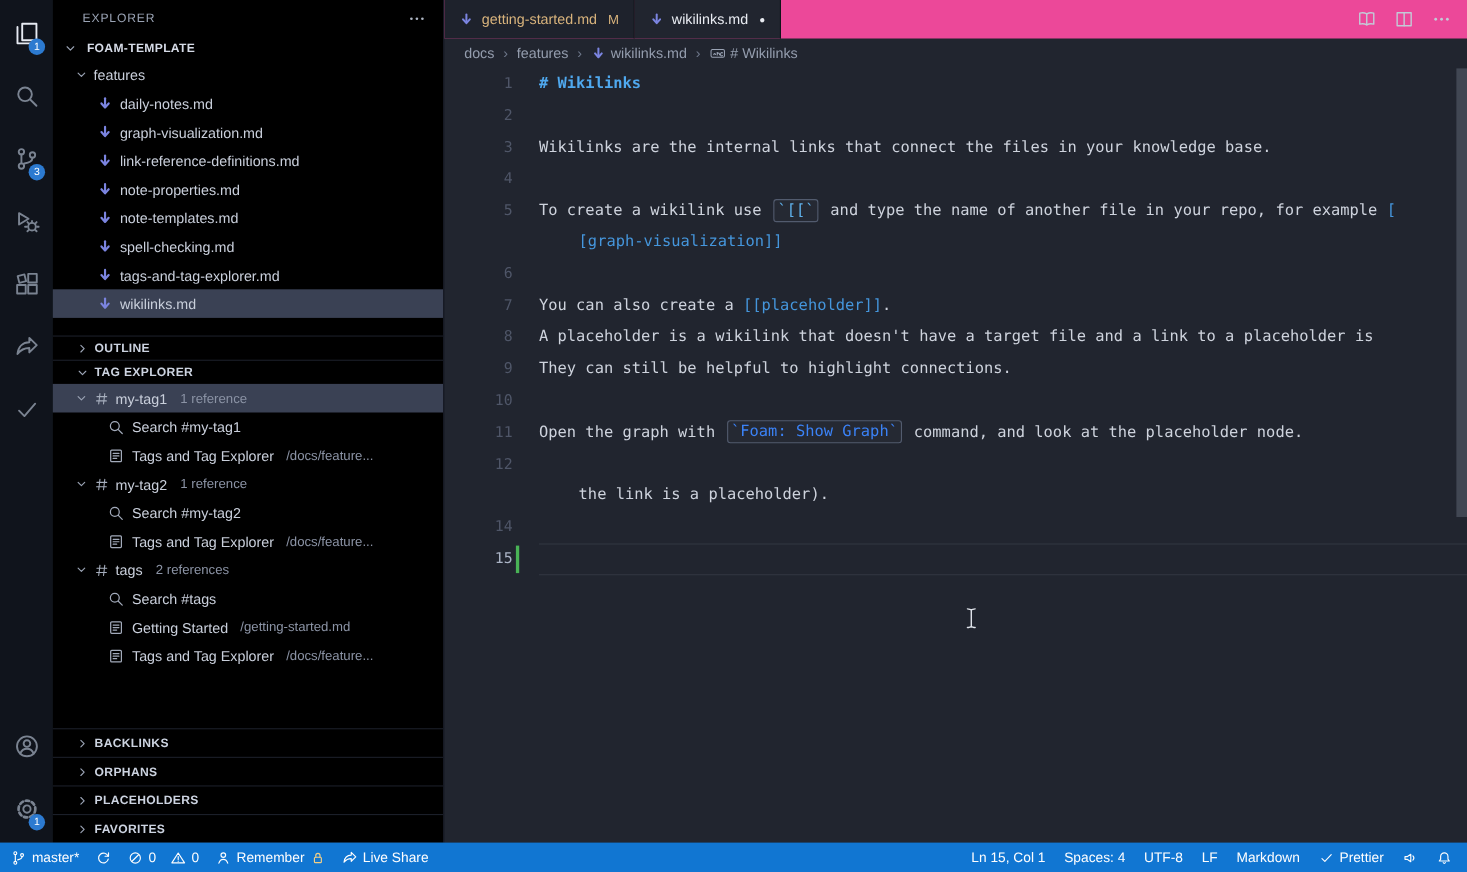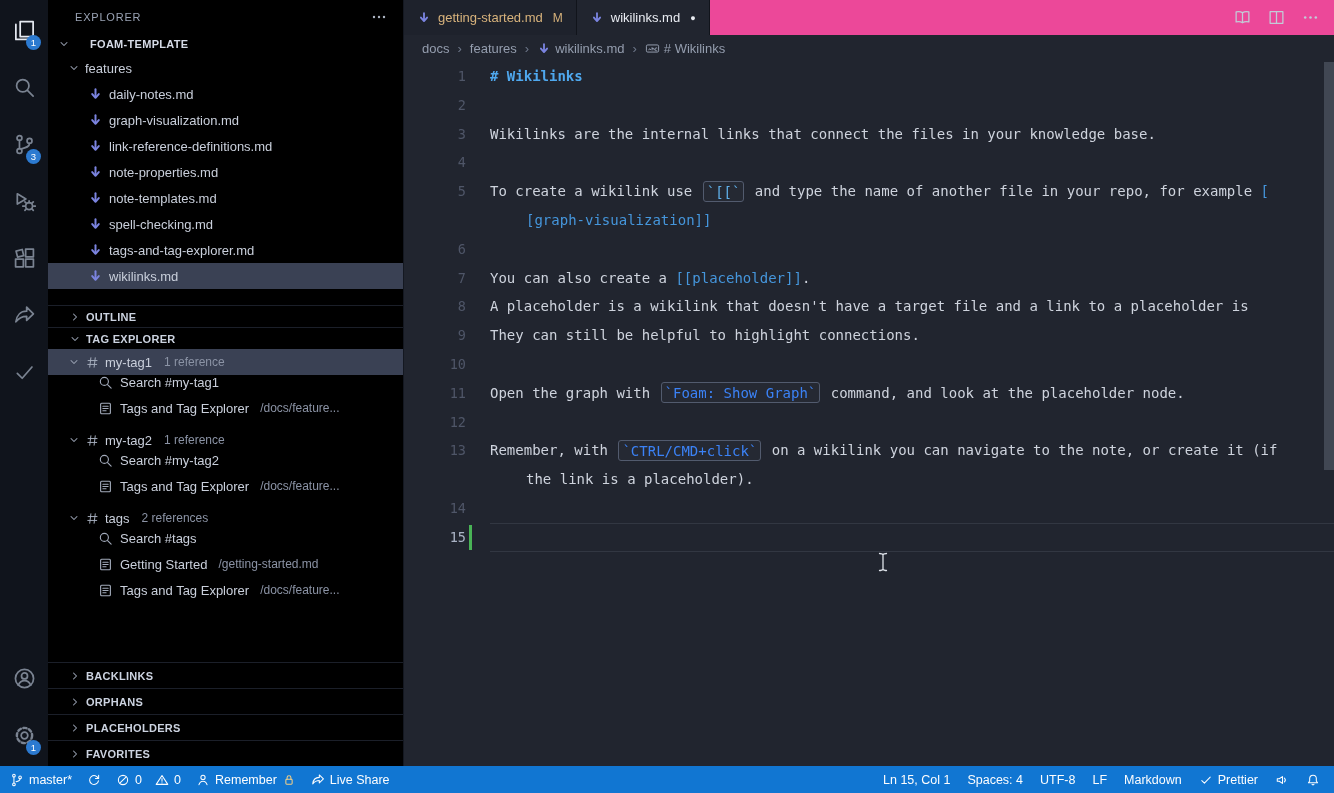--- a/index.html
+++ b/index.html
@@ -13,37 +13,37 @@
   .ab-item{width:48px;height:57px;display:flex;align-items:center;justify-content:center;position:relative;color:#7a8391;cursor:pointer}
   .ab-item.active{color:#e6eaf2}
   .ab-item .icon{width:23px;height:23px}
   .badge{position:absolute;right:7px;bottom:9px;min-width:15px;height:15px;border-radius:8px;background:#2c7ad0;color:#fff;font-size:9.5px;display:flex;align-items:center;justify-content:center;padding:0 3px}
   .ab-bottom{margin-top:auto;margin-bottom:2px;display:flex;flex-direction:column;align-items:center}
 
   
   .sidebar{width:355px;background:#000000;display:flex;flex-direction:column;font-size:13px;flex:none}
   .sb-header{height:33px;display:flex;align-items:center;padding:0 16px 0 27px;font-size:11px;letter-spacing:.8px;color:#9aa3b4;flex:none}
   .sb-header .more{margin-left:auto;width:16px;height:16px;color:#aeb6c4;cursor:pointer}
-  .section-row{height:22px;display:flex;align-items:center;padding-left:10px;font-size:11px;font-weight:bold;color:#d6dbe7;letter-spacing:.3px;gap:20px;cursor:pointer;flex:none}
+  .section-row{height:22px;display:flex;align-items:center;padding-left:10px;font-size:11px;font-weight:bold;color:#d6dbe7;letter-spacing:.3px;gap:9px;cursor:pointer;flex:none}
   .chev{width:12px;height:12px;color:#9aa3b4;flex:none}
   .file-tree{flex:none}
   .file-row{height:26px;display:flex;align-items:center;cursor:pointer}
   .file-row.folder{padding-left:20px;gap:5px}
   .file-row.md{padding-left:40px;gap:6px}
   .file-row.selected{background:#3a4154}
   .md-icon{width:15px;height:15px;color:#7b84e0;flex:none}
   .fr-label{white-space:nowrap;overflow:hidden}
   .sb-spacer16{height:16px;flex:none}
   .panel-header{height:22px;display:flex;align-items:center;gap:5px;padding-left:21px;font-size:11px;font-weight:bold;color:#ccd3e0;border-top:1px solid #1b1f29;letter-spacing:.3px;cursor:pointer;flex:none}
   .tag-tree{flex:none}
   .tag-row{height:26px;display:flex;align-items:center;padding-left:20px;gap:6px;cursor:pointer}
   .tag-row.selected{background:#3a4154}
   .hash{width:13px;height:13px;color:#a6aebd;flex:none}
   .tag-meta{color:#8b93a5;font-size:12px;margin-left:6px}
-  .tag-child-row{height:26px;display:flex;align-items:flex-start;padding-left:50px;gap:7px;cursor:pointer}
+  .tag-child-row{height:26px;display:flex;align-items:center;padding-left:50px;gap:7px;cursor:pointer}
   .child-icon{width:15px;height:15px;color:#a2aaba;flex:none}
   .child-detail{color:#8b93a5;font-size:12px;margin-left:4px;white-space:nowrap;overflow:hidden}
   .sb-flex-spacer{flex:1}
   .bottom-sections{flex:none}
   .panel-header.bottom{height:26px}
 
   
   .editor-col{flex:1;display:flex;flex-direction:column;min-width:0;background:#21252f;border-left:1px solid #141821}
   .tabbar{height:35px;background:#ec4899;display:flex;align-items:stretch;flex:none}
   .tab{display:flex;align-items:center;gap:7px;padding:0 13px;font-size:13px;border-right:1px solid #11141b;cursor:pointer}
@@ -653,24 +653,20 @@
               <div class="gutter">10</div>
               <div class="code-content"></div>
             </div>
             <div class="code-row">
               <div class="gutter">11</div>
               <div class="code-content"><span class="seg-plain">Open the graph with </span><span class="seg-code-orange">`Foam: Show Graph`</span><span class="seg-plain"> command, and look at the placeholder node.</span></div>
             </div>
             <div class="code-row">
               <div class="gutter">12</div>
               <div class="code-content"></div>
-            </div>
-            <div class="code-row">
-              <div class="gutter">13</div>
-              <div class="code-content"><span class="seg-plain">Remember, with </span><span class="seg-code-orange">`CTRL/CMD+click`</span><span class="seg-plain"> on a wikilink you can navigate to the note, or create it (if</span></div>
             </div>
             <div class="code-row">
               <div class="gutter"></div>
               <div class="code-content wrap-indent"><span class="seg-plain">the link is a placeholder).</span></div>
             </div>
             <div class="code-row">
               <div class="gutter">14</div>
               <div class="code-content"></div>
             </div>
             <div class="code-row current">

